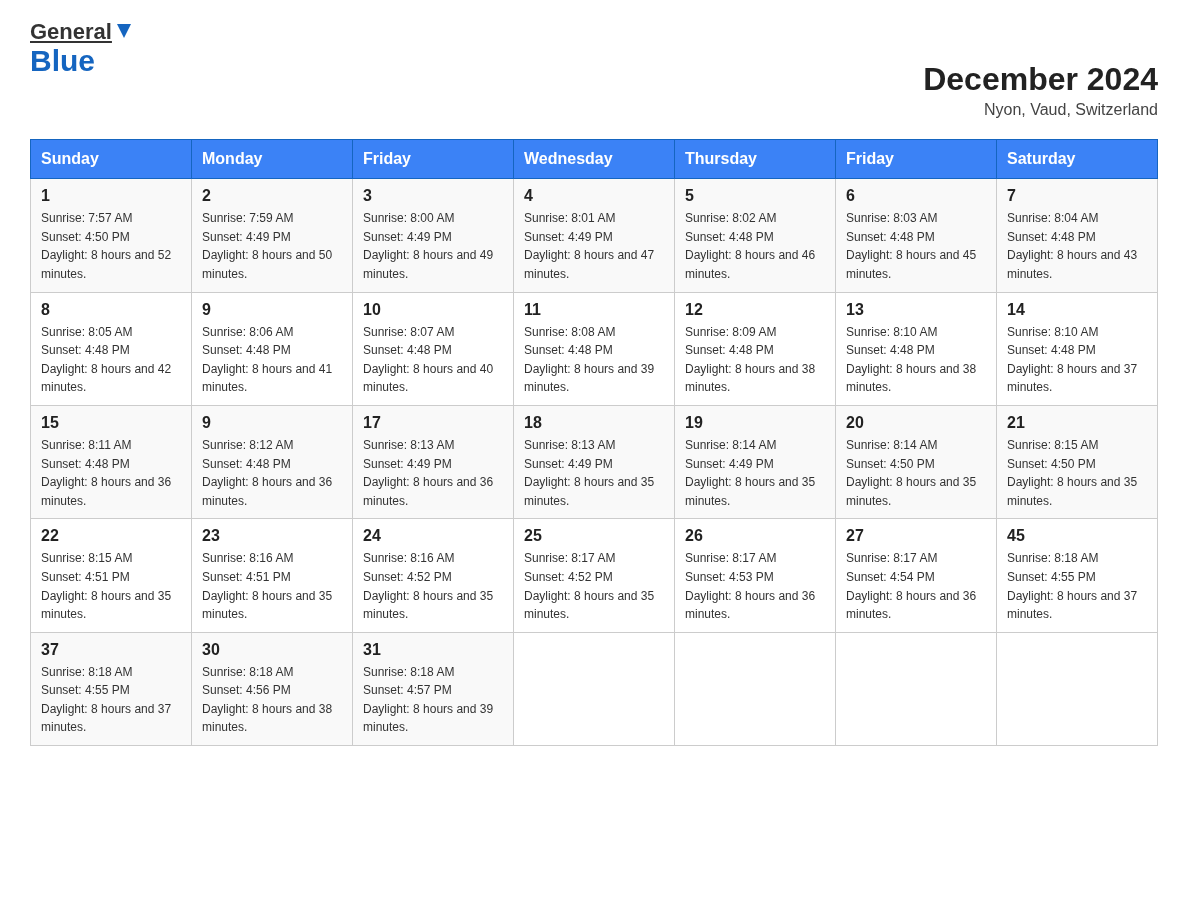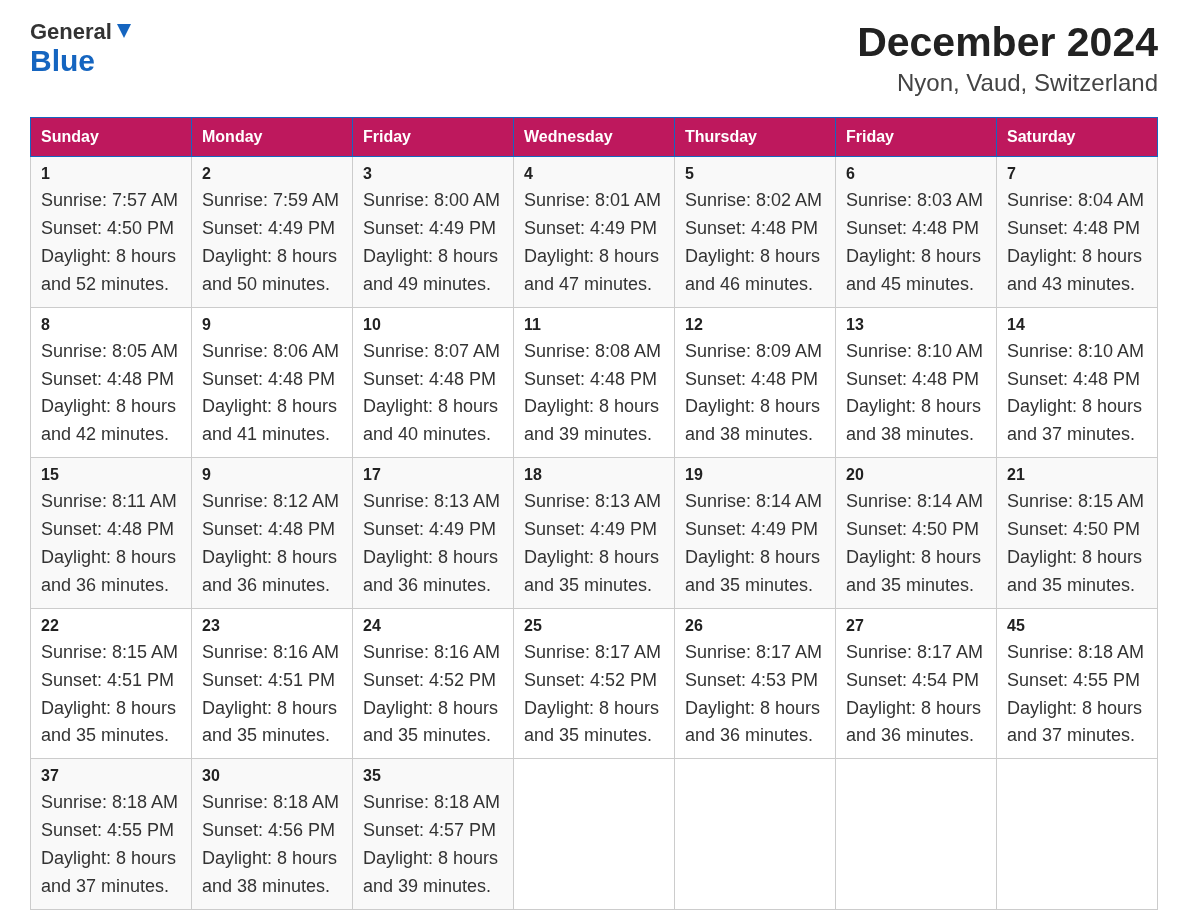--- a/index.html
+++ b/index.html
@@ -23,37 +23,38 @@
     .logo-wrapper {
       display: flex;
       flex-direction: column;
       line-height: 1.1;
     }
     .logo-line1 { display: flex; align-items: center; }
     .title-section {
       text-align: right;
     }
     .month-title {
-      font-size: 41px;
+      font-size: 32px;
       font-weight: bold;
       color: #222;
       line-height: 1.1;
+      margin-top: 42px;
     }
     .location-title {
-      font-size: 24px;
+      font-size: 16px;
       color: #444;
       margin-top: 4px;
     }
     table {
       width: 100%;
       border-collapse: collapse;
       table-layout: fixed;
     }
     thead tr th {
-      background-color: #be185d;
+      background-color: #3b82f6;
       color: #fff;
       padding: 10px 10px;
       font-size: 16px;
       font-weight: bold;
       border: 1px solid #1565c0;
       text-align: left;
     }
     tbody tr td {
       border: 1px solid #ccc;
       vertical-align: top;
@@ -69,36 +70,36 @@
       background-color: #fff;
     }
     .day-number {
       font-size: 16px;
       font-weight: bold;
       margin-bottom: 4px;
       display: block;
       color: #222;
     }
     .day-info {
-      font-size: 18px;
+      font-size: 12px;
       line-height: 1.55;
       color: #333;
     }
     .empty-cell {
       background-color: #fff !important;
     }
   </style>
 </head>
 <body>
 
 <div class="header">
   <div class="logo">
     <div class="logo-wrapper">
       <div class="logo-line1">
-        <span style="font-size:22px;font-weight:bold;color:#333;">General</span>
+        <span style="font-size:22px;font-weight:bold;color:#333;text-decoration:underline;">General</span>
         <svg width="22" height="22" viewBox="0 0 22 22" style="margin-left:1px;margin-top:-2px;">
           <polygon points="4,4 18,4 11,18" fill="#1565c0"></polygon>
         </svg>
       </div>
       <div>
         <span style="font-size:30px;font-weight:bold;color:#1565c0;text-align:center;">Blue</span>
       </div>
     </div>
   </div>
   <div class="title-section">
@@ -243,21 +244,21 @@
       <tr>
         <td>
           <span class="day-number">37</span>
           <div class="day-info">Sunrise: 8:18 AM<br>Sunset: 4:55 PM<br>Daylight: 8 hours and 37 minutes.</div>
         </td>
         <td>
           <span class="day-number">30</span>
           <div class="day-info">Sunrise: 8:18 AM<br>Sunset: 4:56 PM<br>Daylight: 8 hours and 38 minutes.</div>
         </td>
         <td>
-          <span class="day-number">35</span>
+          <span class="day-number">31</span>
           <div class="day-info">Sunrise: 8:18 AM<br>Sunset: 4:57 PM<br>Daylight: 8 hours and 39 minutes.</div>
         </td>
         <td class="empty-cell"></td>
         <td class="empty-cell"></td>
         <td class="empty-cell"></td>
         <td class="empty-cell"></td>
       </tr>
     </tbody>
 </table>
 

